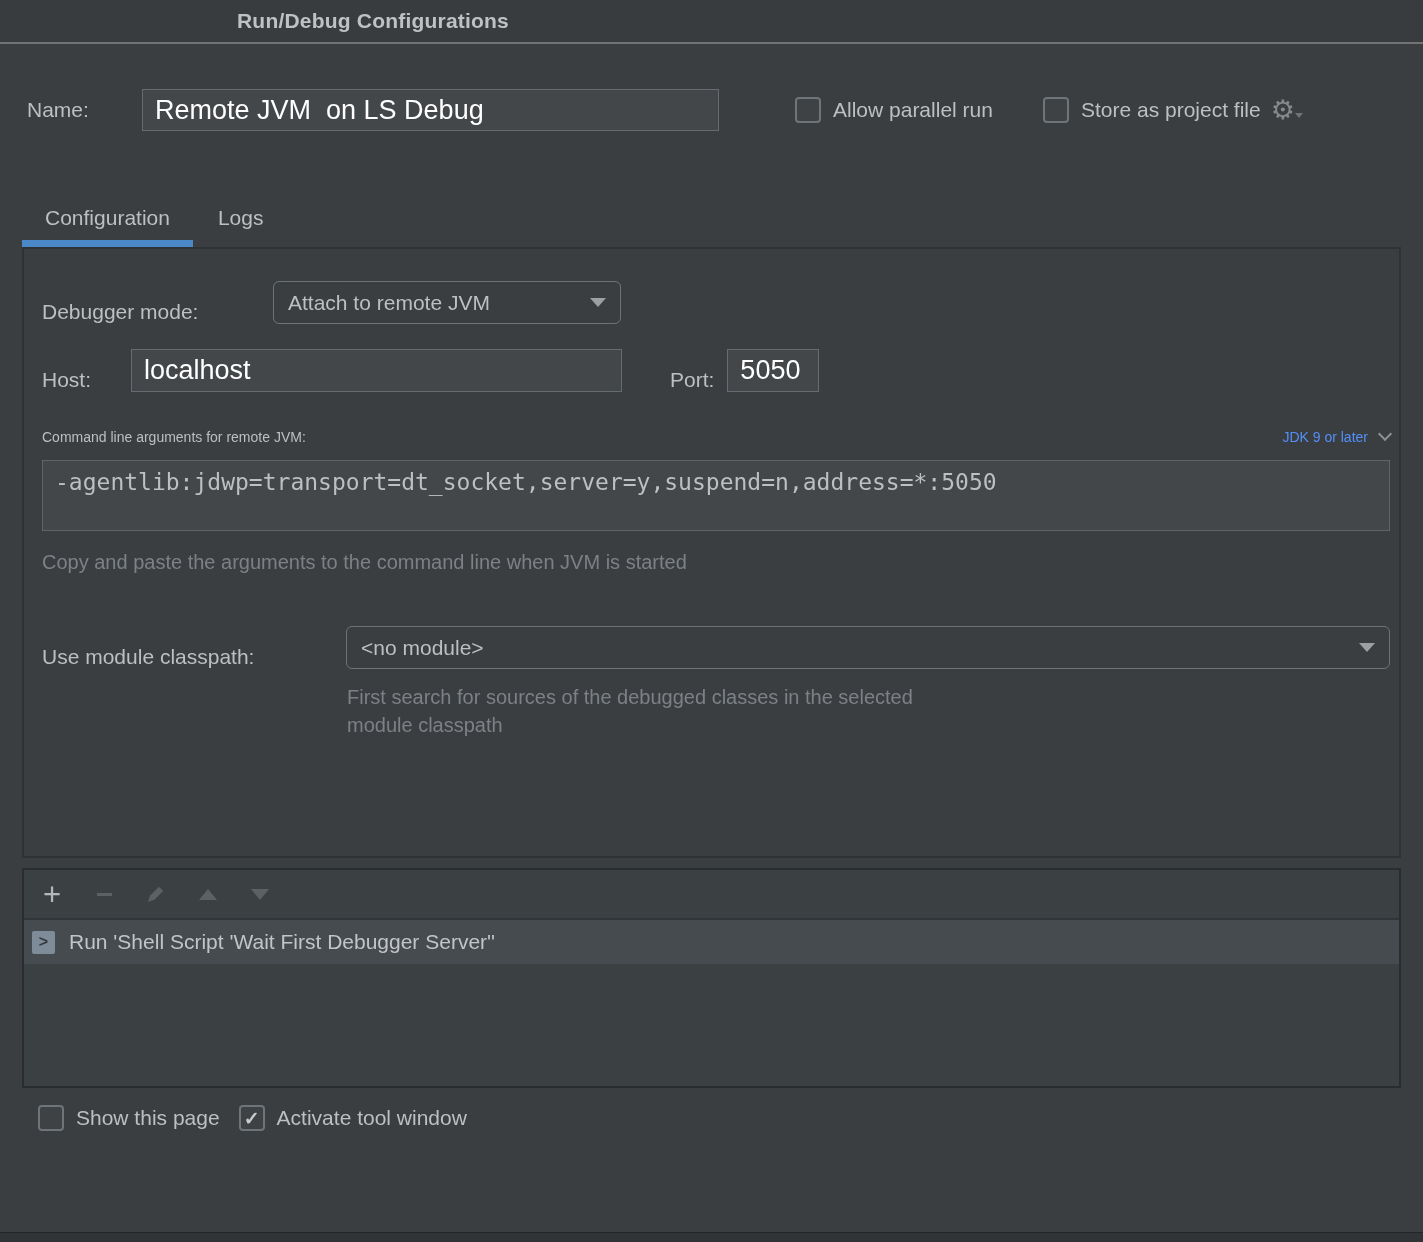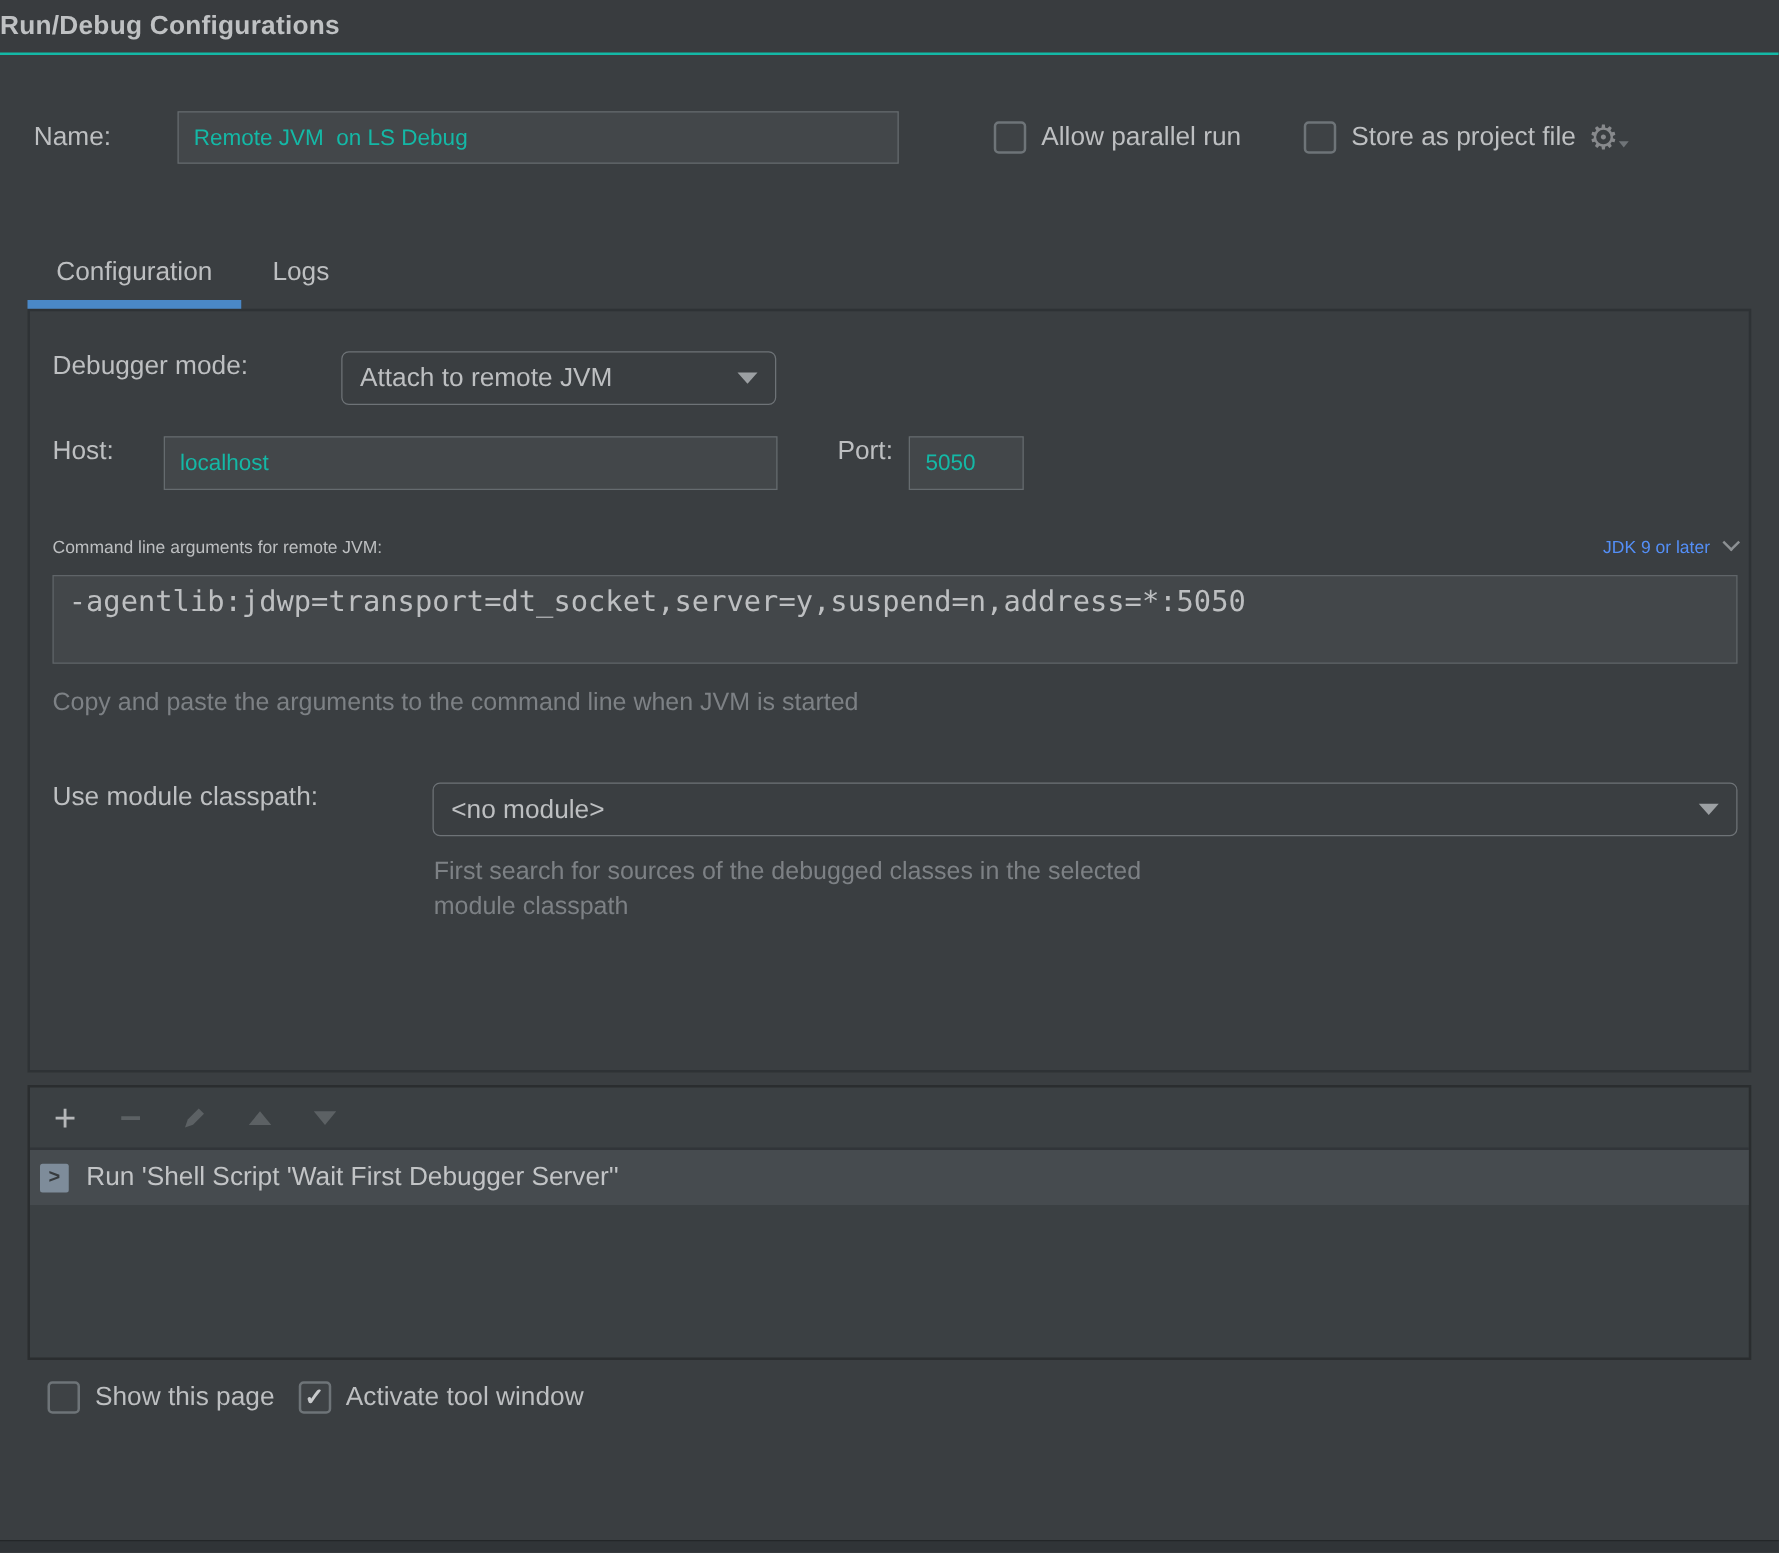--- a/index.html
+++ b/index.html
@@ -7,29 +7,29 @@
   body {
     background:#3A3E41;
     font-family:"Liberation Sans", sans-serif;
     color:#BDBFC1;
     position:relative;
     overflow:hidden;
   }
   
   .titlebar {
     height:44px; background:#393C3F;
-    border-bottom:2px solid #14b8a6;
-    display:flex; align-items:center; 
+    border-bottom:2px solid #737373;
+    display:flex; align-items:center; padding-left:237px;
   }
   .titlebar .title { font-size:21px; font-weight:bold; color:#BFC1C3; letter-spacing:.2px; }
 
   
   .text-field {
-    background:#43474A; border:1px solid #656B6F; color:#14b8a6;
-    font-family:"Liberation Sans",sans-serif; font-size:18px;
+    background:#43474A; border:1px solid #656B6F; color:#ffffff;
+    font-family:"Liberation Sans",sans-serif; font-size:27px;
     padding:0 12px; height:42px; outline:none;
   }
   .checkbox {
     width:26px; height:26px; border:2px solid #6E7478; border-radius:4px;
     background:#3E4245; display:inline-flex; align-items:center; justify-content:center;
     flex:none;
   }
   .checkbox .check { font-size:19px; font-weight:bold; color:#C8CACC; line-height:1; }
   .cb-label { font-size:21px; color:#BDBFC1; margin-left:12px; white-space:nowrap; }
   .select {
@@ -68,21 +68,21 @@
   .tab { font-size:21px; color:#BDBFC1; padding:0 23px; height:52px; line-height:46px; }
   .tab.active { border-bottom:7px solid #4A88C7; }
   .tab.logs { margin-left:2px; }
 
   
   .panel {
     margin:0 22px; height:611px;
     border:2px solid #2E3235;
     padding:0 9px 0 18px;
   }
-  .row { display:flex; align-items:flex-start; }
+  .row { display:flex; align-items:flex-end; }
   .row .lbl { font-size:21px; white-space:nowrap; }
   .row-debugger { margin-top:32px; }
   .row-debugger .lbl { width:231px; }
   .debugger-select { width:348px; }
   .row-host { margin-top:25px; }
   .row-host .lbl-host { width:89px; }
   .host-input { width:491px; height:43px; }
   .lbl-port { margin-left:48px; }
   .port-input { width:92px; height:43px; margin-left:13px; }
 

